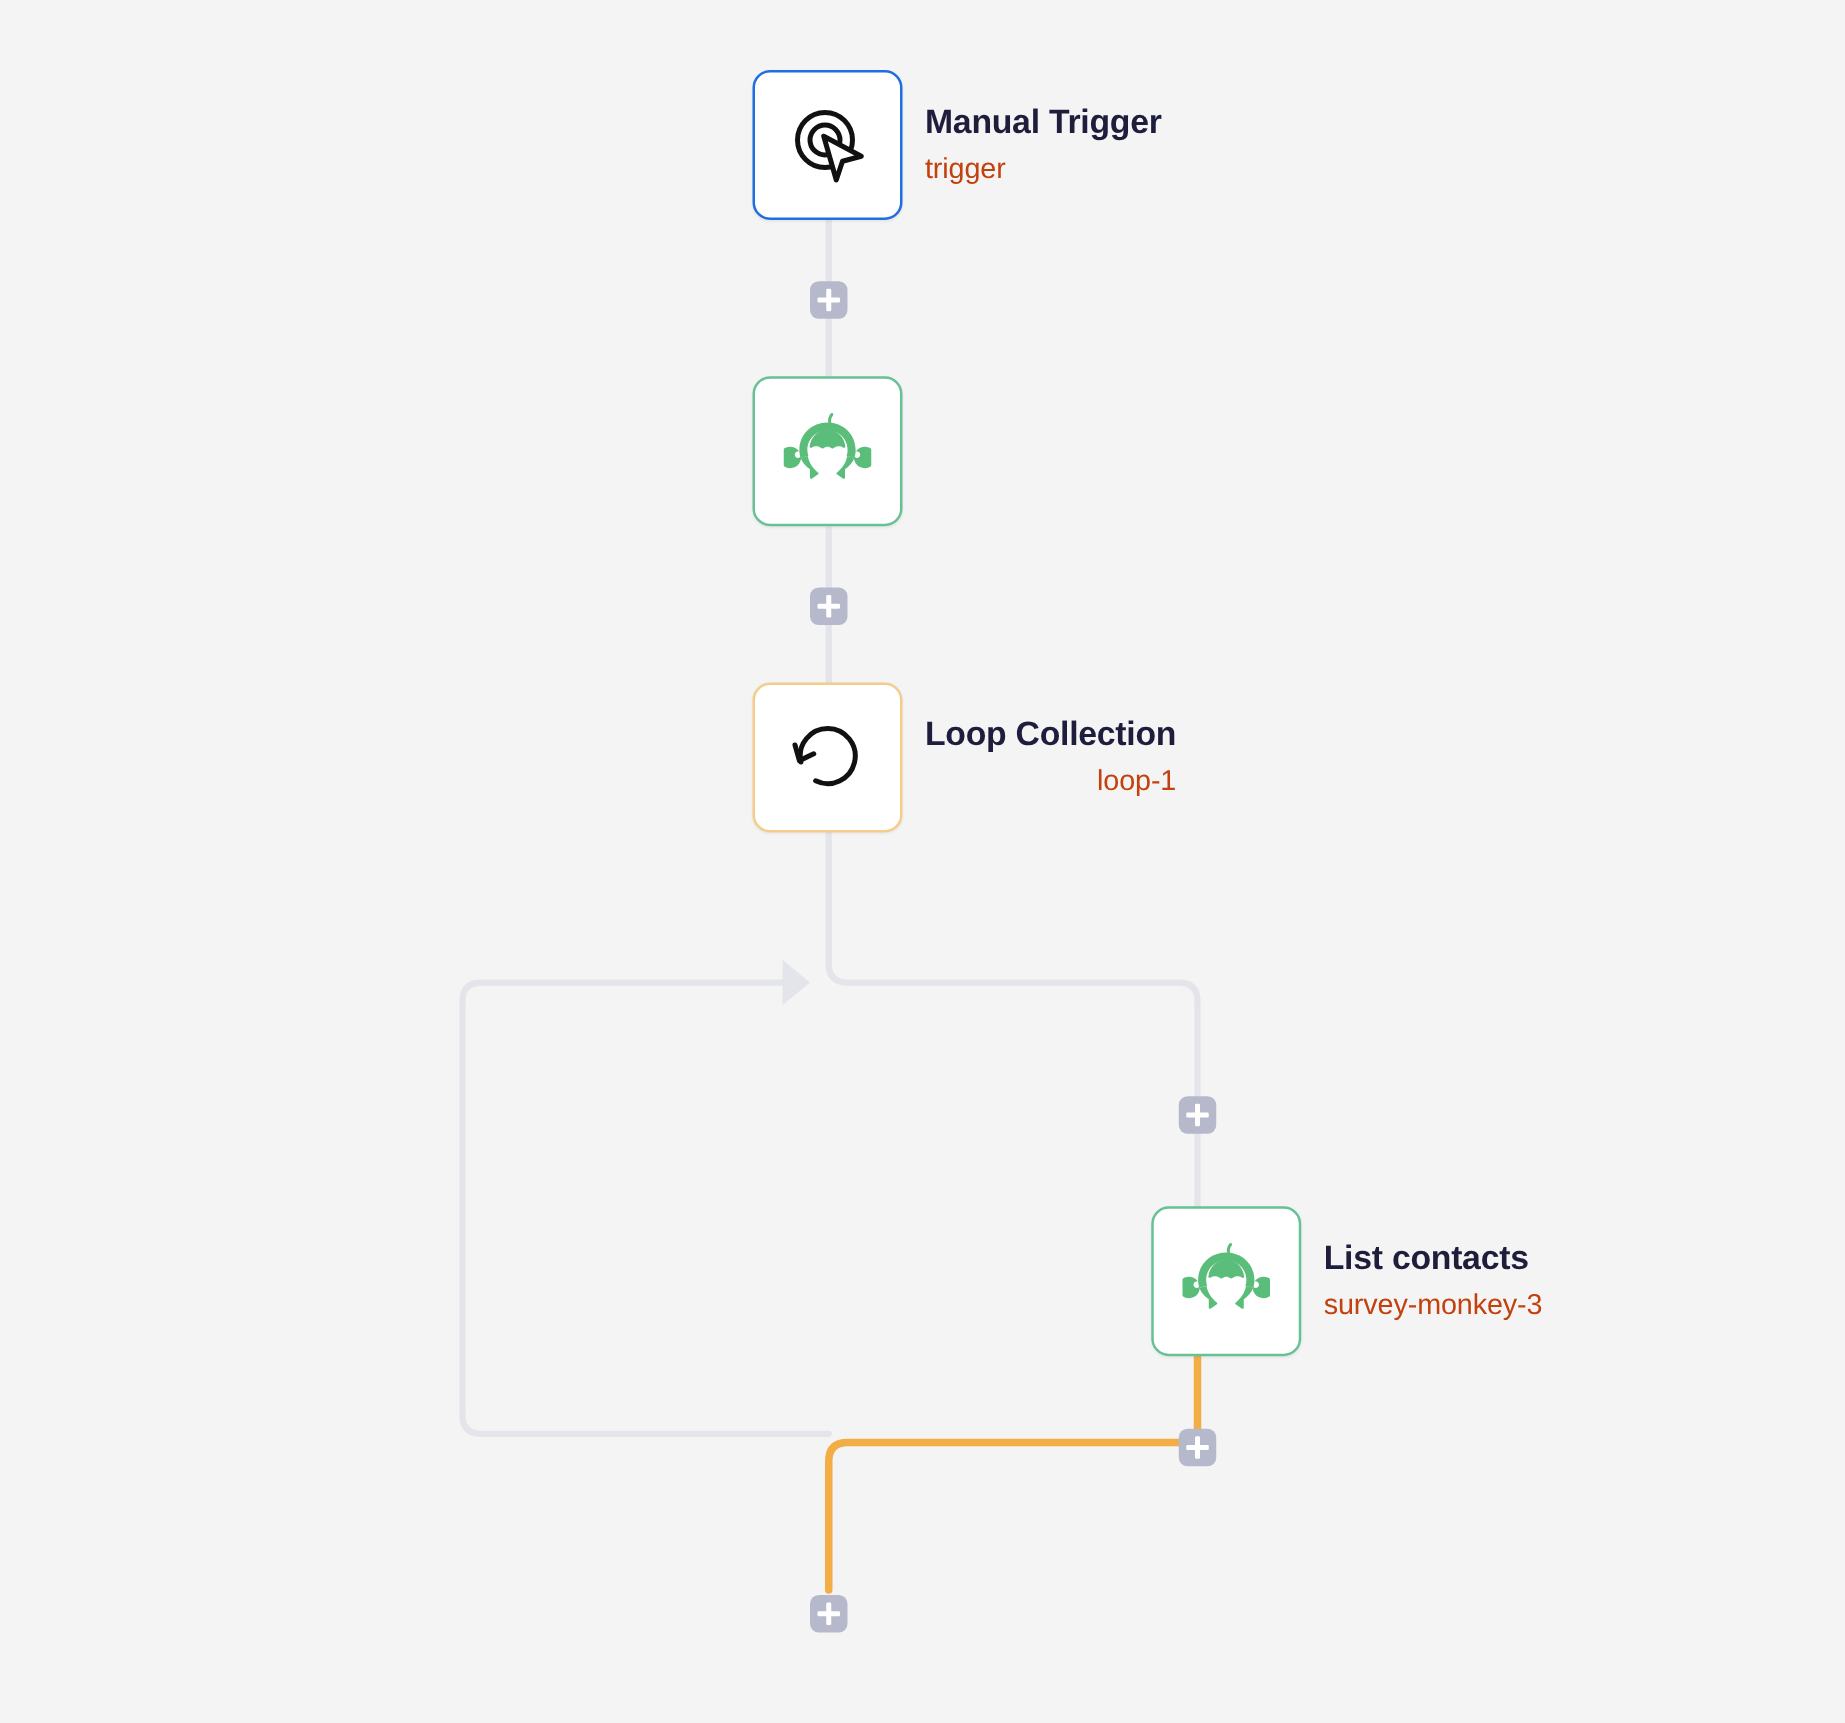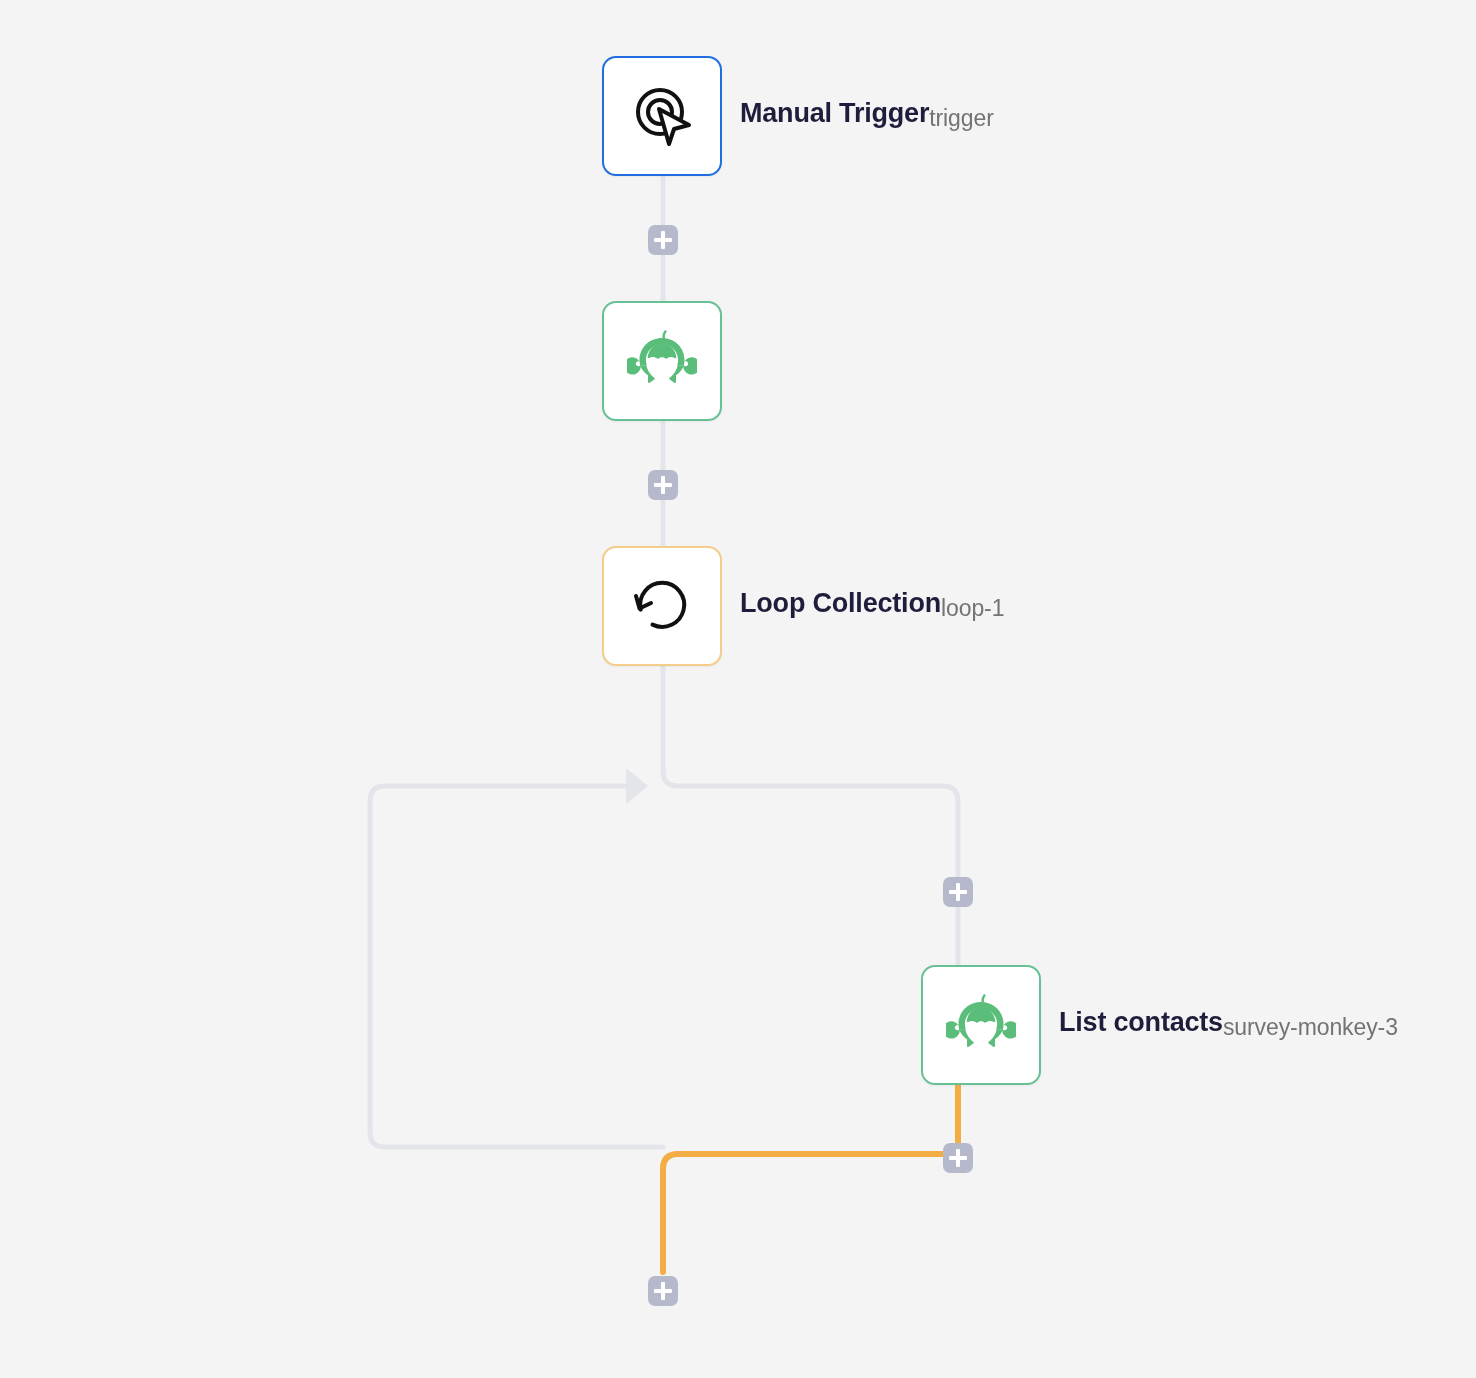--- a/index.html
+++ b/index.html
@@ -47,35 +47,35 @@
     box-shadow: 0 1px 2px rgba(25, 28, 60, 0.05);
     flex: 0 0 auto;
   }
   .node-box.trigger  { border-color: #1f6fe0; }
   .node-box.action   { border-color: #68c193; }
   .node-box.loop     { border-color: #f5cd8a; }
 
   .node-labels {
     margin-left: 18px;
     display: flex;
-    flex-direction: row;
+    flex-direction: column;
     justify-content: center;
     white-space: nowrap;
   }
   .node-title {
     font-size: 27px;
     font-weight: 700;
     color: #1e1e3c;
     letter-spacing: -0.2px;
     line-height: 1.18;
   }
   .node-sub {
     font-size: 23px;
     font-weight: 400;
-    color: #737373;
+    color: #c2410c;
     letter-spacing: -0.1px;
     line-height: 1.3;
     margin-top: 6px;
   }
 
   
   .plus-btn {
     position: absolute;
     width: 30px;
     height: 30px;
@@ -143,21 +143,21 @@
         <path fill="#5bbd7a" d="M35,8 C22.6,8 12.5,17.2 12.5,30 c0,2.3 0.3,4.3 0.9,6.1 l6.3,-1.4 c-0.5,-1.4 -0.8,-3 -0.8,-4.7 c0,-8.9 7,-15.6 16.1,-15.6 S51.1,21.1 51.1,30 c0,1.7 -0.3,3.3 -0.8,4.7 l6.3,1.4 c0.6,-1.8 0.9,-3.8 0.9,-6.1 C57.5,17.2 47.4,8 35,8 Z"></path>
         <path fill="#5bbd7a" d="M13.4,36.1 c1.5,3.9 4.3,7 7.6,9.2 l0,6.9 c0,0.7 0.8,1.1 1.4,0.7 l5.1,-3.6 c0.4,-0.3 0.4,-0.9 0.1,-1.2 c-4.6,-3.9 -7.2,-7.5 -8.4,-13.4 z"></path>
         <path fill="#5bbd7a" d="M56.6,36.1 c-1.5,3.9 -4.3,7 -7.6,9.2 l0,6.9 c0,0.7 -0.8,1.1 -1.4,0.7 l-5.1,-3.6 c-0.4,-0.3 -0.4,-0.9 -0.1,-1.2 c4.6,-3.9 7.2,-7.5 8.4,-13.4 z"></path>
         <path fill="#5bbd7a" d="M12.9,32 a8.6,8.6 0 1,0 0.1,0.2 z M9.6,35.5 a2.6,2.6 0 1,1 0.05,0.05 z"></path>
         <path fill="#5bbd7a" d="M57.1,32 a8.6,8.6 0 1,1 -0.1,0.2 z M60.4,35.5 a2.6,2.6 0 1,0 -0.05,0.05 z"></path>
         <path fill="#5bbd7a" d="M35,14 c-4.2,0 -7.6,1.5 -10.2,4.1 c-2.4,2.4 -3.7,5.6 -4.1,9.1 c-0.1,0.8 0.8,1.3 1.5,0.9 c2.6,-1.6 5.6,-1.5 8.2,0.5 c0.4,0.3 0.9,0.3 1.3,0 c0.9,-0.8 2.1,-1.3 3.3,-1.3 c1.2,0 2.4,0.5 3.3,1.3 c0.4,0.3 0.9,0.3 1.3,0 c2.6,-2 5.6,-2.1 8.2,-0.5 c0.7,0.4 1.6,-0.1 1.5,-0.9 c-0.4,-3.5 -1.7,-6.7 -4.1,-9.1 C42.6,15.5 39.2,14 35,14 Z"></path>
       </svg>
     </div>
   </div>
 
-  <div class="node" style="left:602px; top:546px;">
+  <div class="node" style="left:602px; top:546px;text-align:right;">
     <div class="node-box loop">
       <svg width="72" height="72" viewBox="0 0 72 72">
         <path d="M14.5,34 A22,22 0 1,1 22,51.5" fill="none" stroke="#111111" stroke-width="4" stroke-linecap="round" transform="rotate(-15 36 36)"></path>
         <path d="M10,26 L13.5,38.5 L25,33" fill="none" stroke="#111111" stroke-width="4" stroke-linecap="round" stroke-linejoin="round"></path>
       </svg>
     </div>
     <div class="node-labels">
       <div class="node-title">Loop Collection</div>
       <div class="node-sub">loop-1</div>
     </div>

